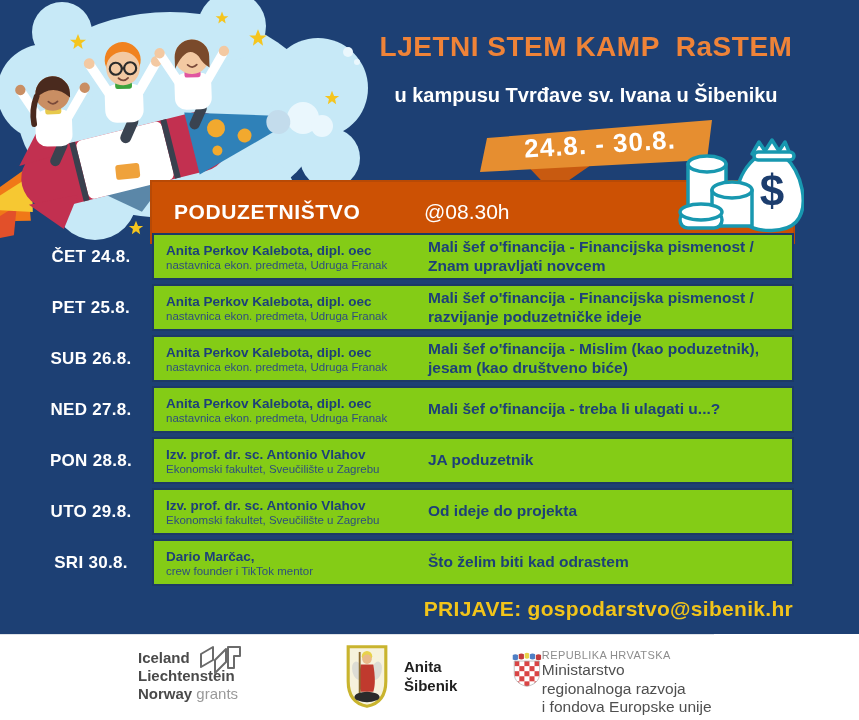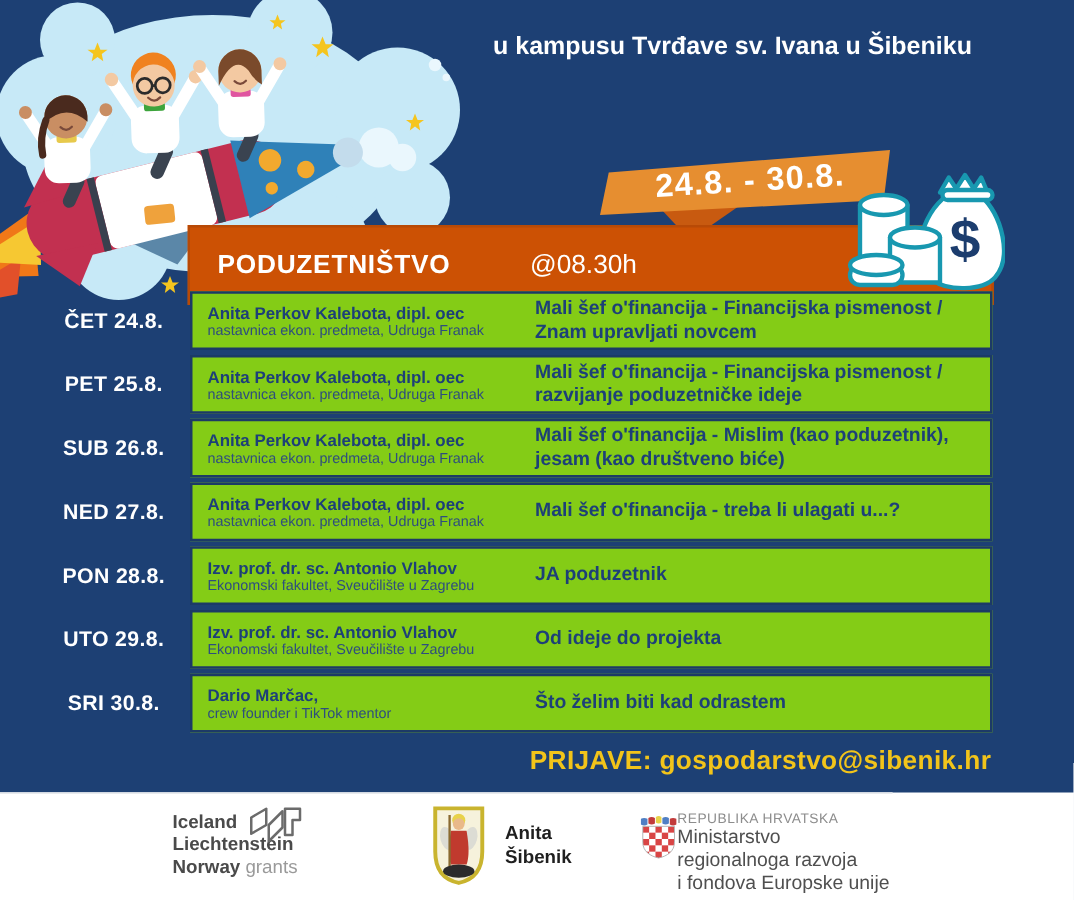--- a/index.html
+++ b/index.html
@@ -7,21 +7,21 @@
           font-family:"Liberation Sans","DejaVu Sans",sans-serif;background:#fff;}
   .navy{position:absolute;left:0;top:0;width:859px;height:634px;background:#1D4074;}
   .illu{position:absolute;left:0;top:0;}
 
   
   .intro{position:absolute;left:366px;top:26px;width:440px;text-align:center;color:#fff;}
   .l1{font-size:19px;font-weight:700;letter-spacing:.2px;}
   .l1 .hl{color:#F4CE1C;display:inline-block;margin:0 6px;}
   .l2{margin-top:5px;font-size:28px;font-weight:800;color:#EF8338;letter-spacing:.5px;}
   .l2 .brand{display:inline-block;margin-left:16px;}
-  .l3{margin-top:0;font-size:20px;font-weight:700;}
+  .l3{margin-top:21px;font-size:20px;font-weight:700;}
 
   
   .badge{position:absolute;left:452px;top:108px;width:282px;height:92px;}
   .badge-text{position:absolute;left:42px;top:21px;width:212px;text-align:center;
               transform:rotate(-3.5deg);font-size:26px;font-weight:700;color:#fff;letter-spacing:1px;}
 
   
   .money{position:absolute;left:676px;top:132px;z-index:5;}
 
   
@@ -153,20 +153,21 @@
         <rect x="-16" y="-36" width="32" height="32" rx="10" fill="#FFFFFF"></rect>
         <rect x="-7" y="-38" width="14" height="6" rx="2" fill="#E055A0"></rect>
         <circle cx="0" cy="-50" r="15" fill="#F3C9A2"></circle>
         <path d="M-15,-50 A15 15 0 0 1 15,-50 L15,-40 Q9,-44 6,-50 Q-4,-62 -15,-40 Z" fill="#7A4A2B"></path>
         <path d="M-4,-43 Q0,-39 4,-43" stroke="#7A4A3A" stroke-width="1.5" fill="none" stroke-linecap="round"></path>
       </g>
     </g>
   </svg>
 
   <div class="intro">
+    <div class="l2"><span>LJETNI STEM KAMP</span><span class="brand">RaSTEM</span></div>
     <div class="l3">u kampusu Tvrđave sv. Ivana u Šibeniku</div>
   </div>
 
   <div class="badge">
     <svg width="282" height="92" viewBox="0 0 282 92">
       <polygon points="70,52 152,48 100,84" fill="#C85A10"></polygon>
       <polygon points="35,30 260,12 255,52 28,64" fill="#E68E30"></polygon>
     </svg>
     <div class="badge-text">24.8. - 30.8.</div>
   </div>

